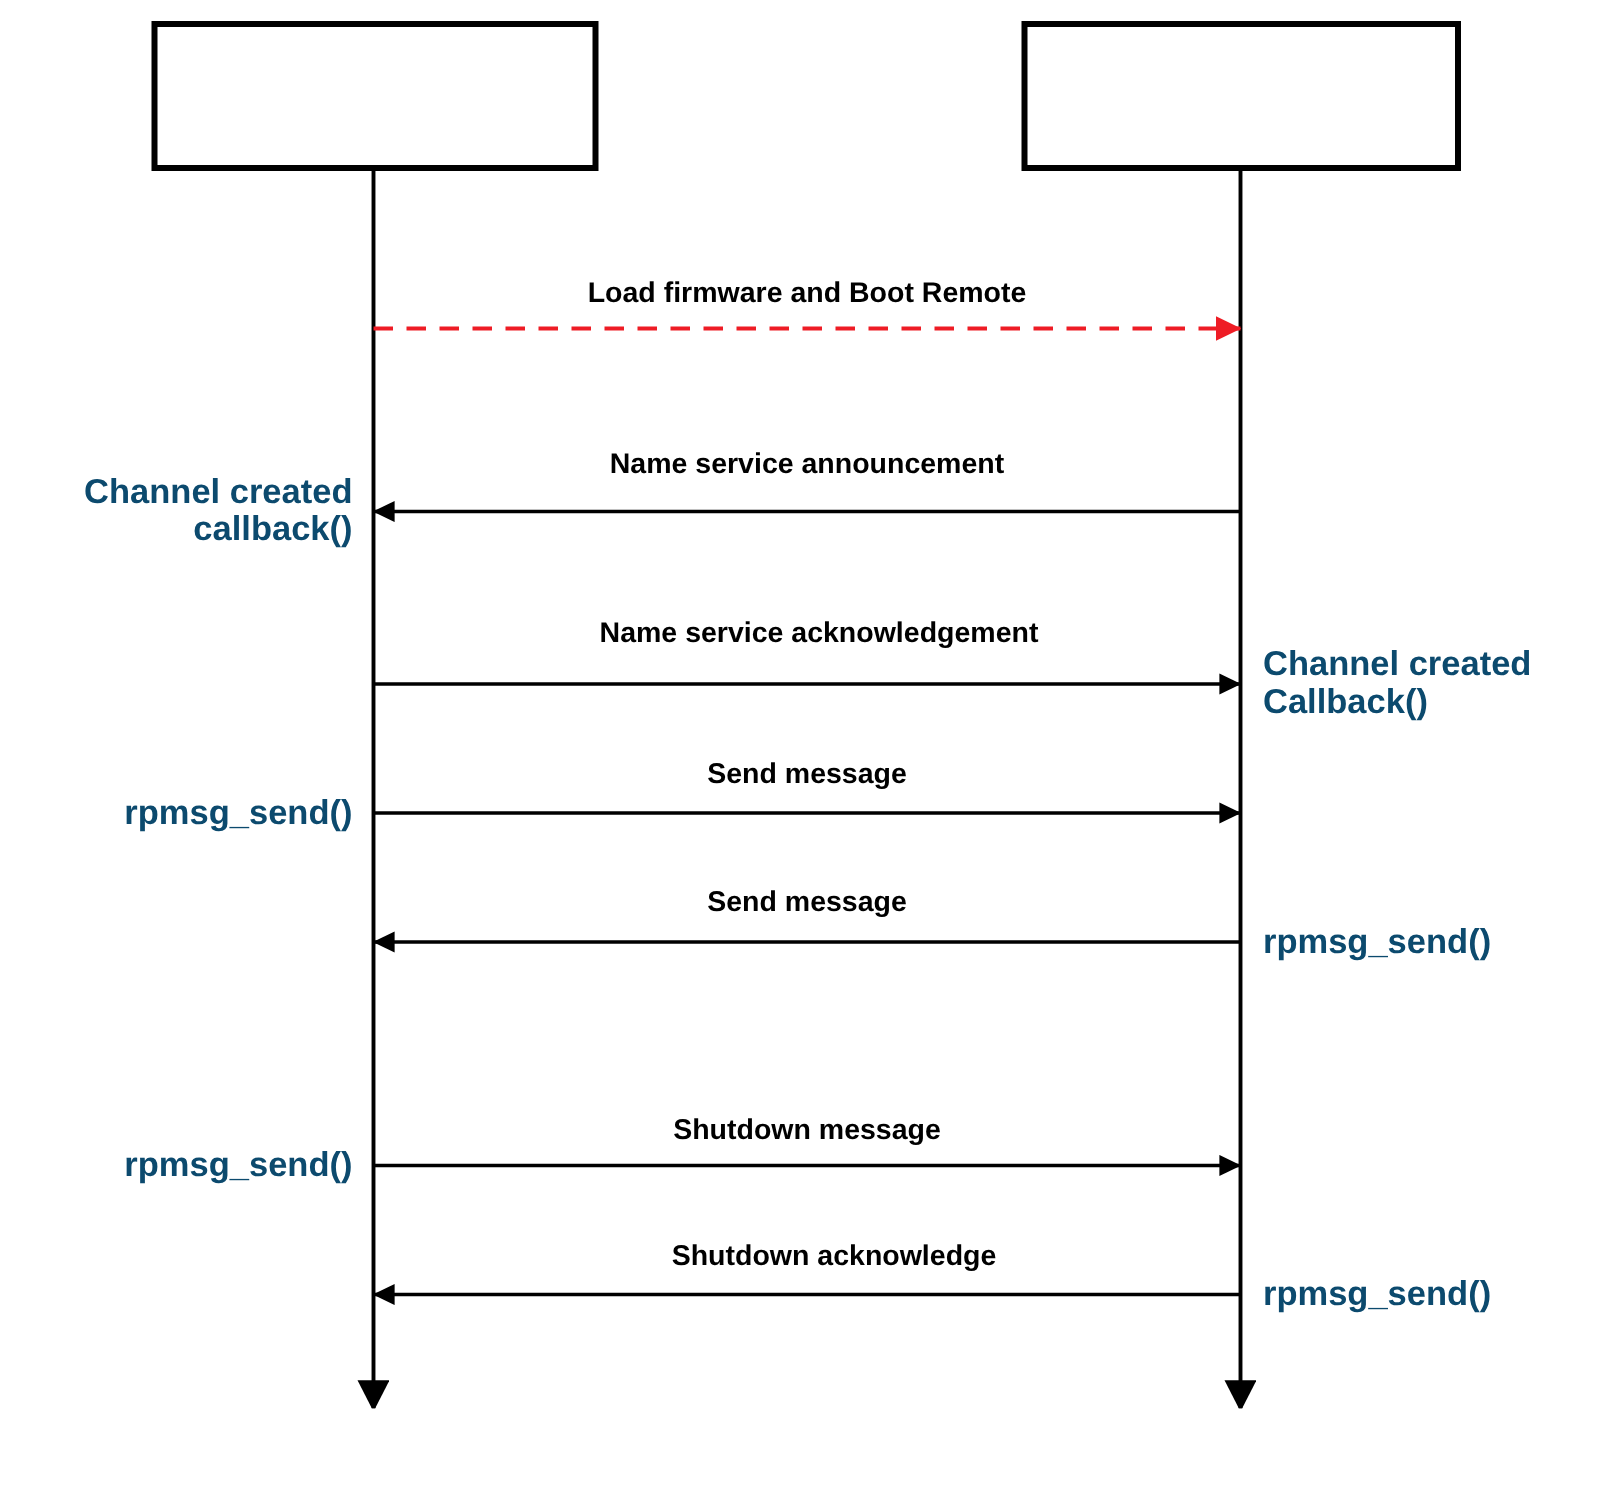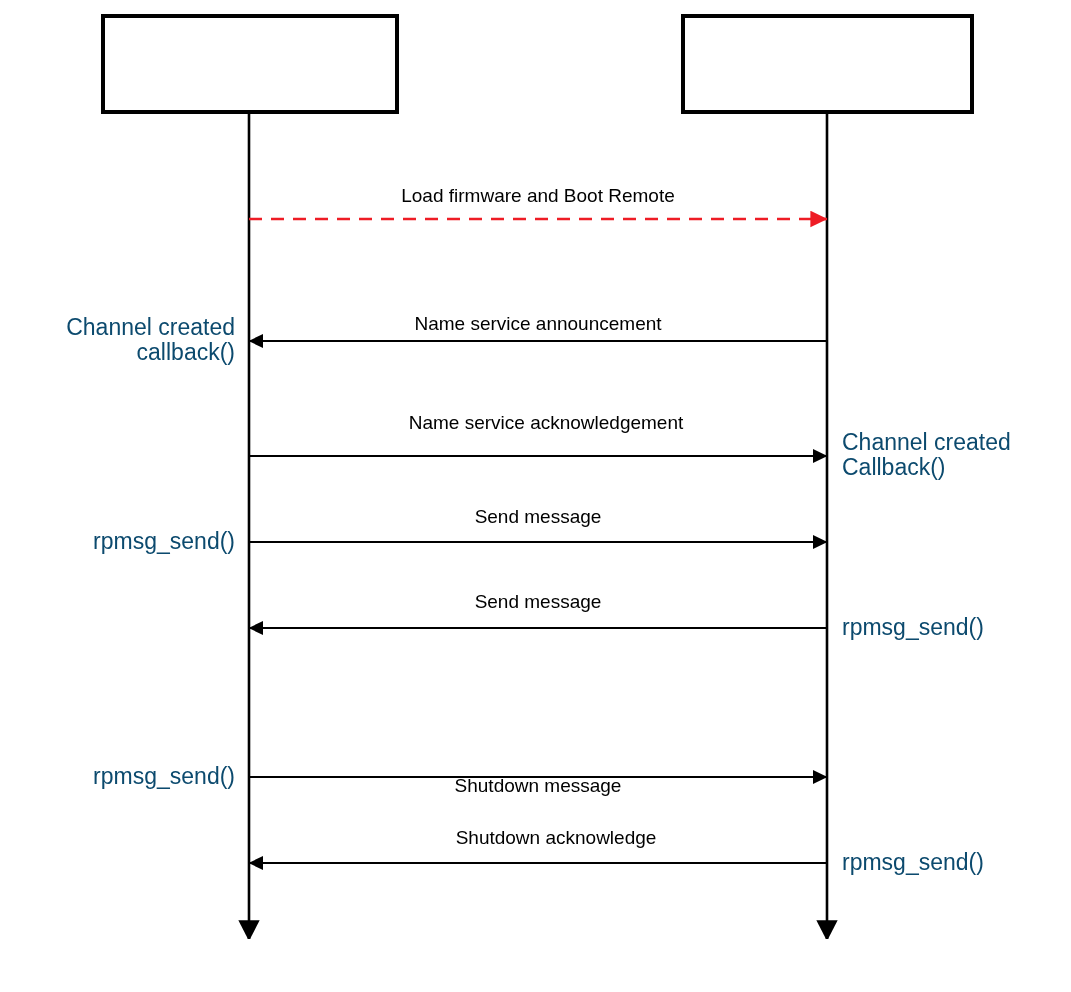--- a/index.html
+++ b/index.html
@@ -9,20 +9,21 @@
   }
   body {
     font-family: "Liberation Sans", sans-serif;
   }
   #canvas {
     position: relative;
     width: 1071px;
     height: 939px;
     background: #ffffff;
     overflow: hidden;
+    font-weight: bold;
   }
   .actor-box {
     position: absolute;
     box-sizing: border-box;
     border: 4px solid #000000;
     display: flex;
     align-items: center;
     justify-content: center;
     color: #ffffff;
     font-size: 25px;
@@ -122,31 +123,31 @@
       <line x1="827" y1="341" x2="249" y2="341" stroke="#000000" stroke-width="2.2" marker-end="url(#arrowhead-black)"></line>
       <line x1="249" y1="456" x2="827" y2="456" stroke="#000000" stroke-width="2.2" marker-end="url(#arrowhead-black)"></line>
       <line x1="249" y1="542" x2="827" y2="542" stroke="#000000" stroke-width="2.2" marker-end="url(#arrowhead-black)"></line>
       <line x1="827" y1="628" x2="249" y2="628" stroke="#000000" stroke-width="2.2" marker-end="url(#arrowhead-black)"></line>
       <line x1="249" y1="777" x2="827" y2="777" stroke="#000000" stroke-width="2.2" marker-end="url(#arrowhead-black)"></line>
       <line x1="827" y1="863" x2="249" y2="863" stroke="#000000" stroke-width="2.2" marker-end="url(#arrowhead-black)"></line>
     </svg>
 
   <div id="labels-layer">
       <div class="msg-label center" style="left: 538px; top: 184px;">Load firmware and Boot Remote</div>
-      <div class="msg-label center" style="left: 538px; top: 312px;">Name service announcement</div>
+      <div class="msg-label center" style="left: 538px; top: 298px;">Name service announcement</div>
       <div class="side-label right-align" style="left: 235px; top: 315px;">Channel created
 callback()</div>
       <div class="msg-label center" style="left: 546px; top: 411px;">Name service acknowledgement</div>
       <div class="side-label left-align" style="left: 842px; top: 430px;">Channel created
 Callback()</div>
       <div class="msg-label center" style="left: 538px; top: 505px;">Send message</div>
       <div class="side-label right-align" style="left: 235px; top: 529px;">rpmsg_send()</div>
       <div class="msg-label center" style="left: 538px; top: 590px;">Send message</div>
       <div class="side-label left-align" style="left: 842px; top: 615px;">rpmsg_send()</div>
-      <div class="msg-label center" style="left: 538px; top: 742px; margin-top: 32px;">Shutdown message</div>
+      <div class="msg-label center" style="left: 538px; top: 742px;">Shutdown message</div>
       <div class="side-label right-align" style="left: 235px; top: 764px;">rpmsg_send()</div>
       <div class="msg-label center" style="left: 556px; top: 826px;">Shutdown acknowledge</div>
       <div class="side-label left-align" style="left: 842px; top: 850px;">rpmsg_send()</div>
     </div>
 
   <div id="watermark-csdn">CSDN @Rzhai0525</div>
   <div id="watermark-dark">X (9940-10-2417</div>
 
 </div>
 

